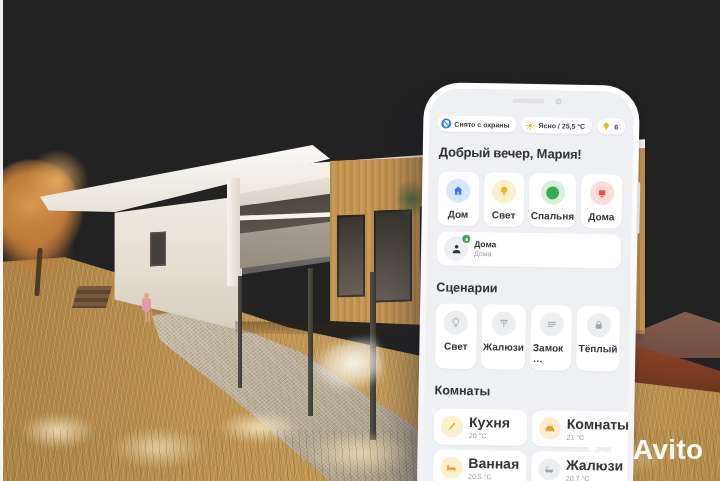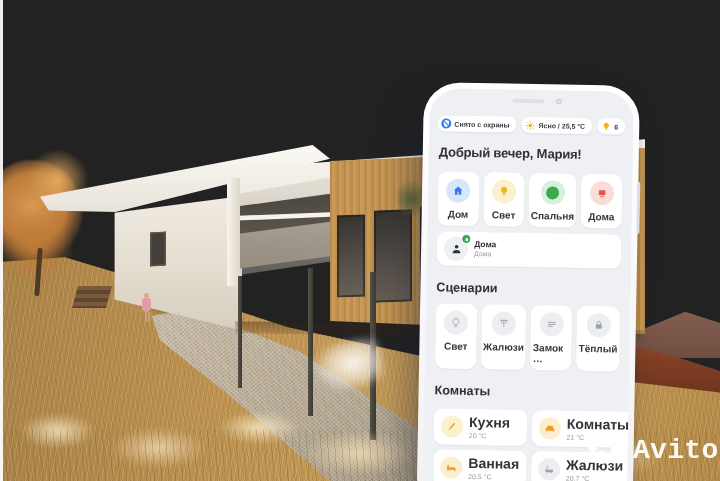--- a/index.html
+++ b/index.html
@@ -168,21 +168,21 @@
   .r-temp{font-size:7px;color:#9b9ba2;line-height:1.2;}
 
   
   .avito{position:absolute;left:586px;top:433px;z-index:6;display:flex;align-items:center;}
   .a-mark{position:relative;width:44px;height:34px;}
   .a-mark i{position:absolute;border-radius:50%;background:rgba(255,255,255,.93);}
   .a-c1{left:14px;top:1px;width:11px;height:11px;}
   .a-c2{left:25px;top:7px;width:17px;height:17px;}
   .a-c3{left:2px;top:10px;width:9px;height:9px;}
   .a-c4{left:10px;top:18px;width:13px;height:13px;}
-  .a-text{font-size:28px;font-weight:700;color:rgba(255,255,255,.94);margin-left:3px;letter-spacing:.3px;font-family:Liberation Mono, monospace;}
+  .a-text{font-size:28px;font-weight:700;color:rgba(255,255,255,.94);margin-left:3px;letter-spacing:.3px;}
 </style>
 </head>
 <body>
 
 <div class="stage">
 
   <div class="scene">
     <div class="sky"></div>
     <div class="mountains"></div>
     <div class="ridge"></div>

